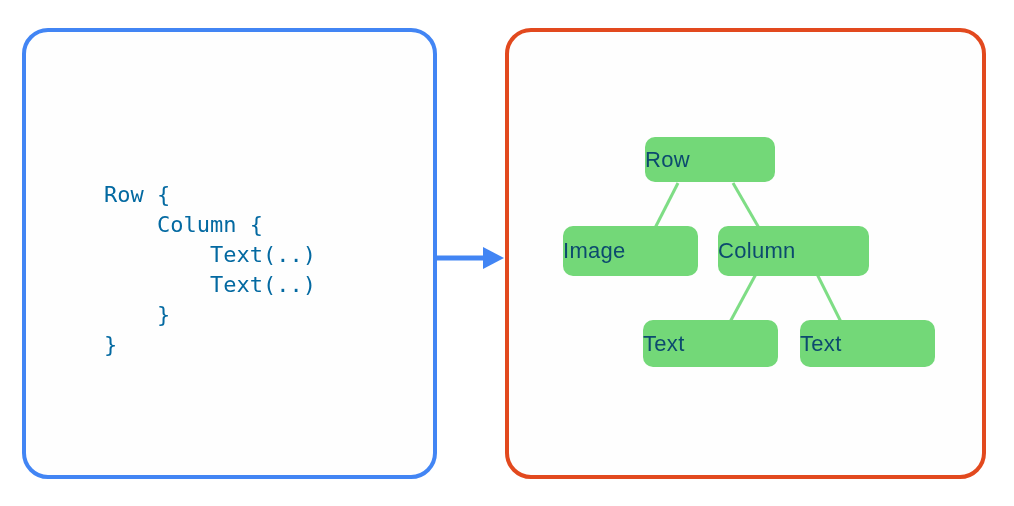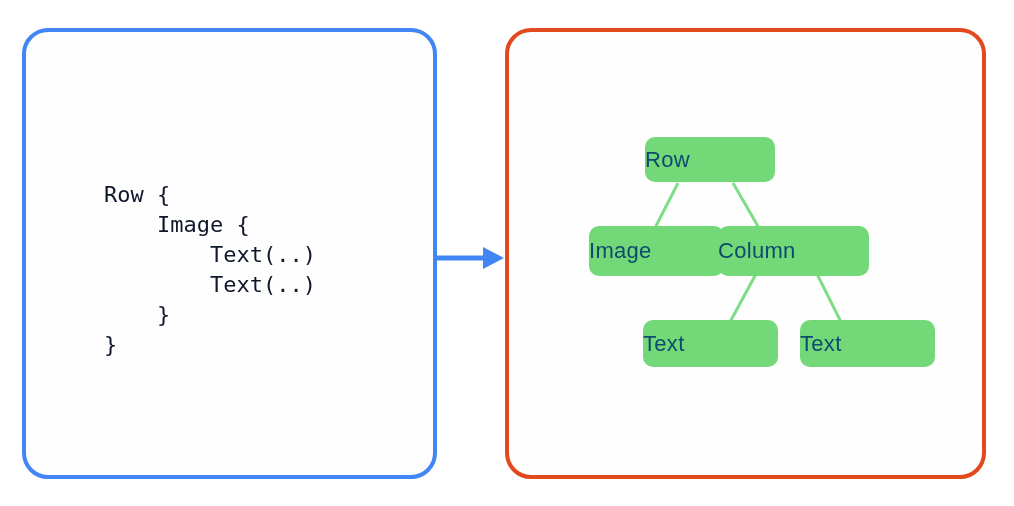--- a/index.html
+++ b/index.html
@@ -38,21 +38,21 @@
 
   
   .code-block {
     position: absolute;
     left: 78px;
     top: 148px;
     margin: 0;
     font-family: "DejaVu Sans Mono", "Liberation Mono", monospace;
     font-size: 22px;
     line-height: 30px;
-    color: #0f172a;
+    color: #0369a1;
   }
   .code-line {
     white-space: pre;
     height: 30px;
   }
 
   
   .flow-arrow {
     position: absolute;
     left: 437px;
@@ -75,32 +75,32 @@
     align-items: center;
     justify-content: flex-start;
     background: #73d878;
     color: #0c4a6e;
     border-radius: 10px;
     font-size: 22px;
     font-weight: 500;
     letter-spacing: 0.3px;
   }
   .node-row    { left: 136px; top: 105px; width: 130px; height: 45px; }
-  .node-image  { left:  54px; top: 194px; width: 135px; height: 50px; margin-left: 26px; }
+  .node-image  { left:  54px; top: 194px; width: 135px; height: 50px; }
   .node-column { left: 209px; top: 194px; width: 151px; height: 50px; }
   .node-text1  { left: 134px; top: 288px; width: 135px; height: 47px; }
   .node-text2  { left: 291px; top: 288px; width: 135px; height: 47px; }
 </style>
 </head>
 <body>
 
 <div class="canvas">
 
   <div class="panel code-panel">
-    <pre class="code-block"><div class="code-line">Row {</div><div class="code-line">    Image {</div><div class="code-line">        Text(..)</div><div class="code-line">        Text(..)</div><div class="code-line">    }</div><div class="code-line">}</div></pre>
+    <pre class="code-block"><div class="code-line">Row {</div><div class="code-line">    Column {</div><div class="code-line">        Text(..)</div><div class="code-line">        Text(..)</div><div class="code-line">    }</div><div class="code-line">}</div></pre>
   </div>
 
   <svg class="flow-arrow" viewBox="0 0 67 28" aria-hidden="true">
     <line x1="0" y1="14" x2="49" y2="14" stroke="#4285f4" stroke-width="5"></line>
     <polygon points="46,3 67,14 46,25" fill="#4285f4"></polygon>
   </svg>
 
   <div class="panel tree-panel">
 
     <svg class="tree-edges" viewBox="0 0 473 443" aria-hidden="true">

